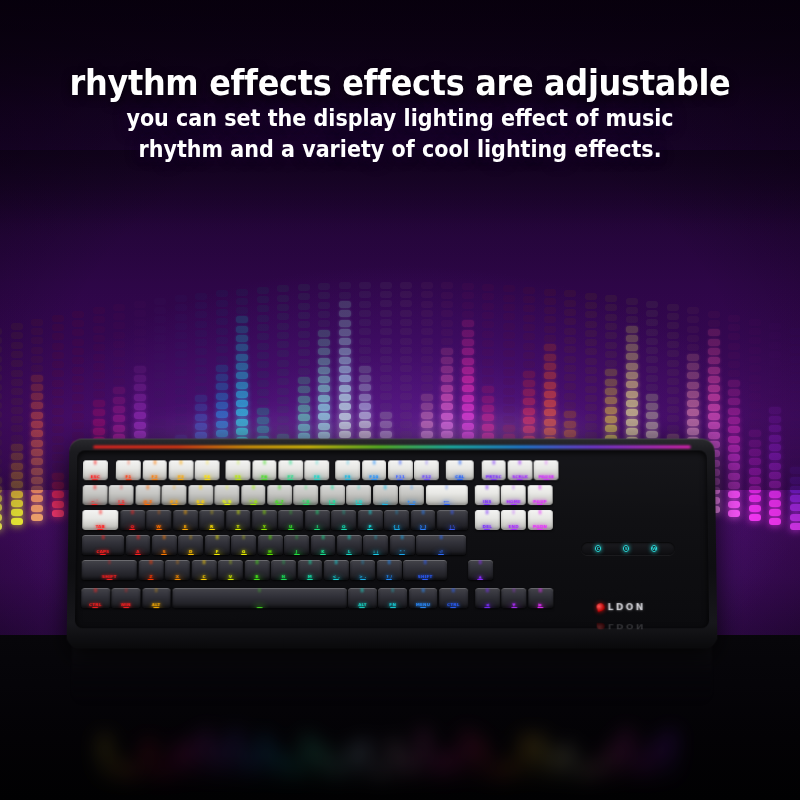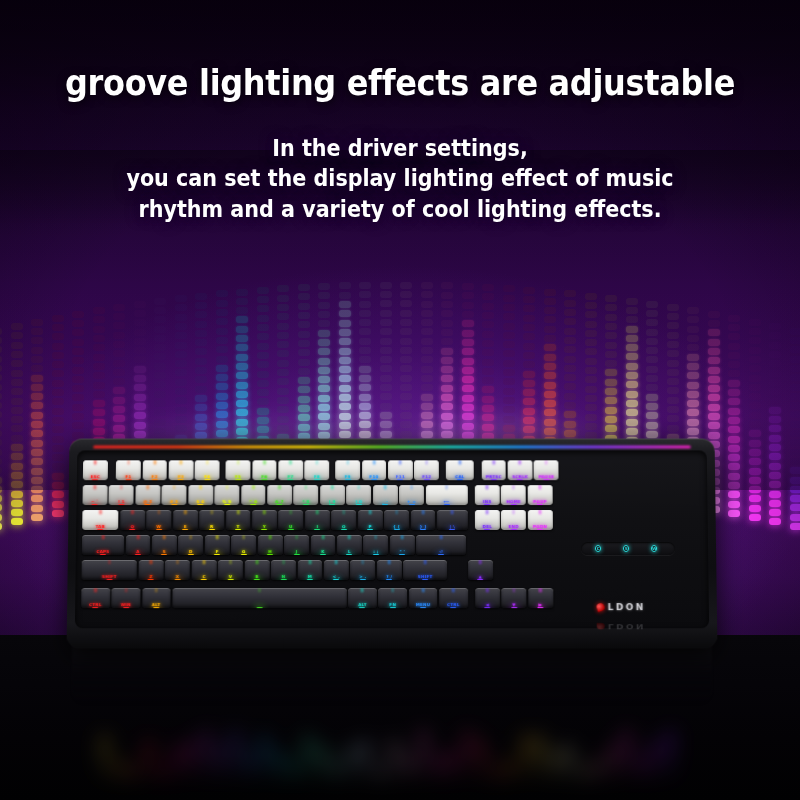--- a/index.html
+++ b/index.html
@@ -1085,22 +1085,21 @@
         <div class="eqbar" style="width: 12.3px; height: 7px; bottom: 176.7px; background: rgb(136, 34, 255); opacity: 0.13; filter: brightness(0.42);"></div>
         <div class="eqbar" style="width: 12.3px; height: 7px; bottom: 186px; background: rgb(136, 34, 255); opacity: 0.13; filter: brightness(0.42);"></div>
         <div class="eqbar" style="width: 12.3px; height: 7px; bottom: 195.3px; background: rgb(136, 34, 255); opacity: 0.13; filter: brightness(0.42);"></div>
       </div>
     </div>
   <div id="eqglow"></div>
   <div id="eqshade"></div>
   <div class="bg-vignette"></div>
 
   <div id="textblock">
-    <div class="h1">groove lighting effects are adjustable</div>
-    <div class="sub sub1">In the driver settings,</div>
+    <div class="h1">rhythm effects effects are adjustable</div>
     <div class="sub sub2">you can set the display lighting effect of music</div>
     <div class="sub sub3">rhythm and a variety of cool lighting effects.</div>
   </div>
 
   <div id="desk">
     <div id="deskrefl">
       <div class="kbshadow"></div>
       <div id="rglow">
           <div class="rg" style="left: 0px; height: 48px; background: linear-gradient(rgb(255, 221, 51), rgba(0, 0, 0, 0)); opacity: 0.5;"></div>
           <div class="rg" style="left: 14.5px; height: 23px; background: linear-gradient(rgb(255, 170, 34), rgba(0, 0, 0, 0)); opacity: 0.5;"></div>

